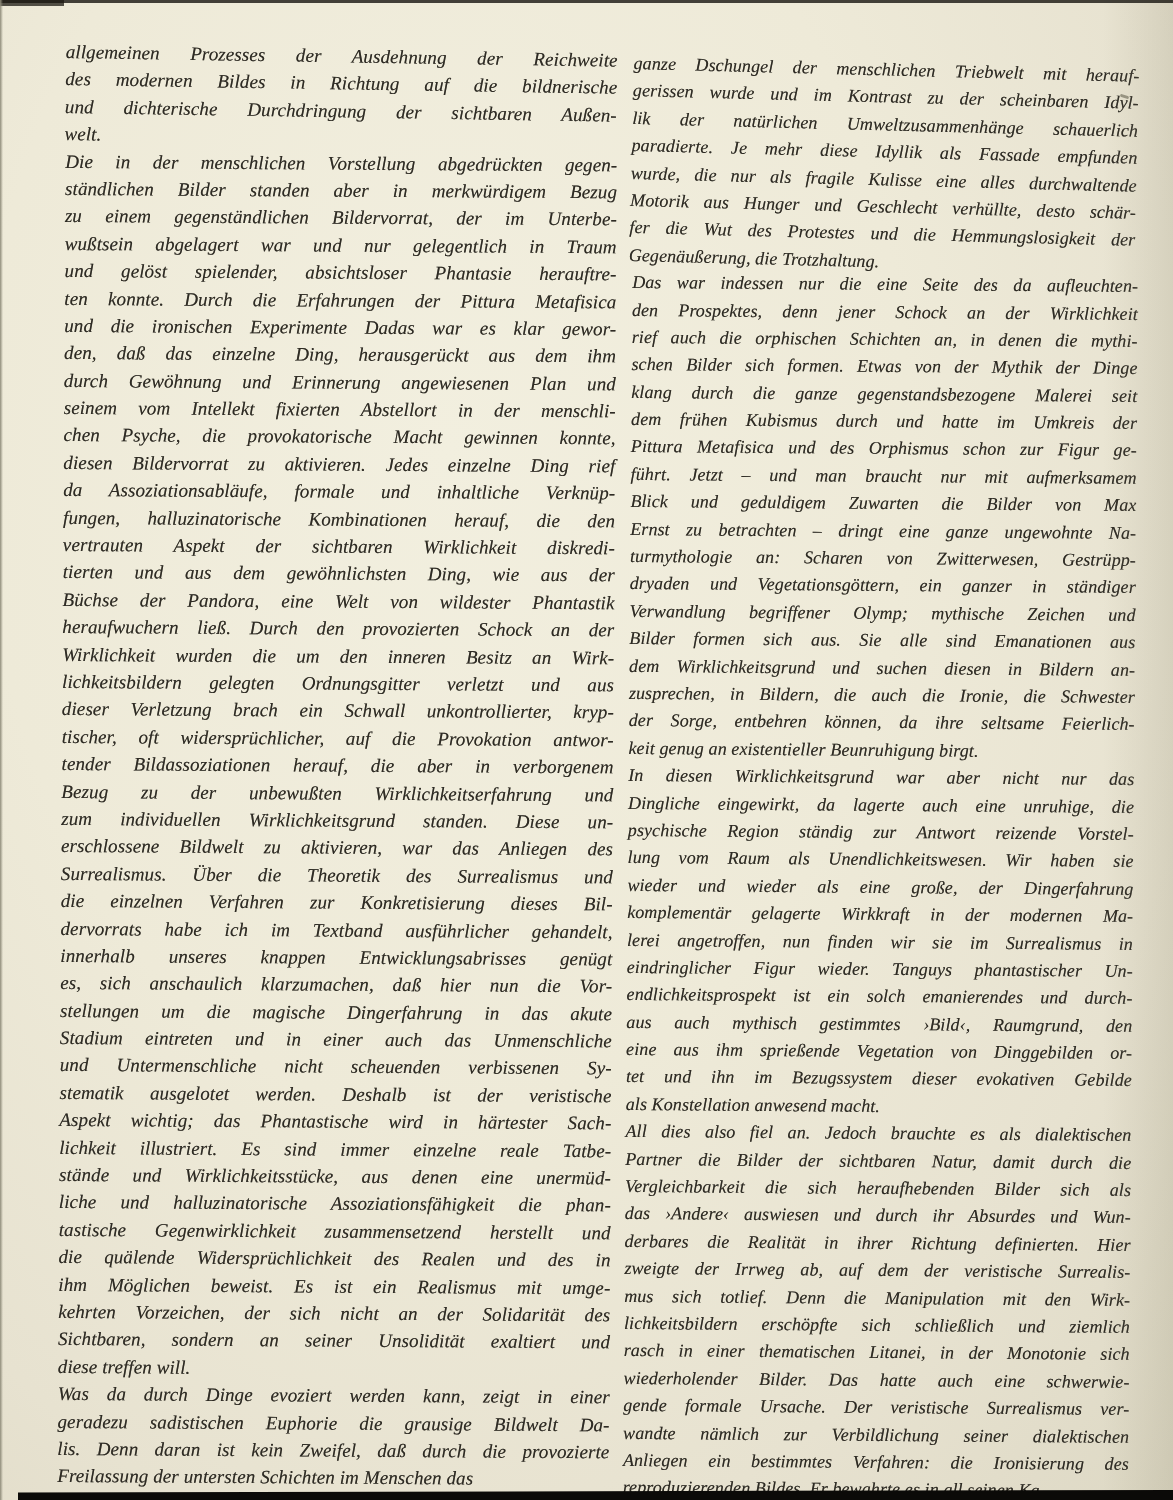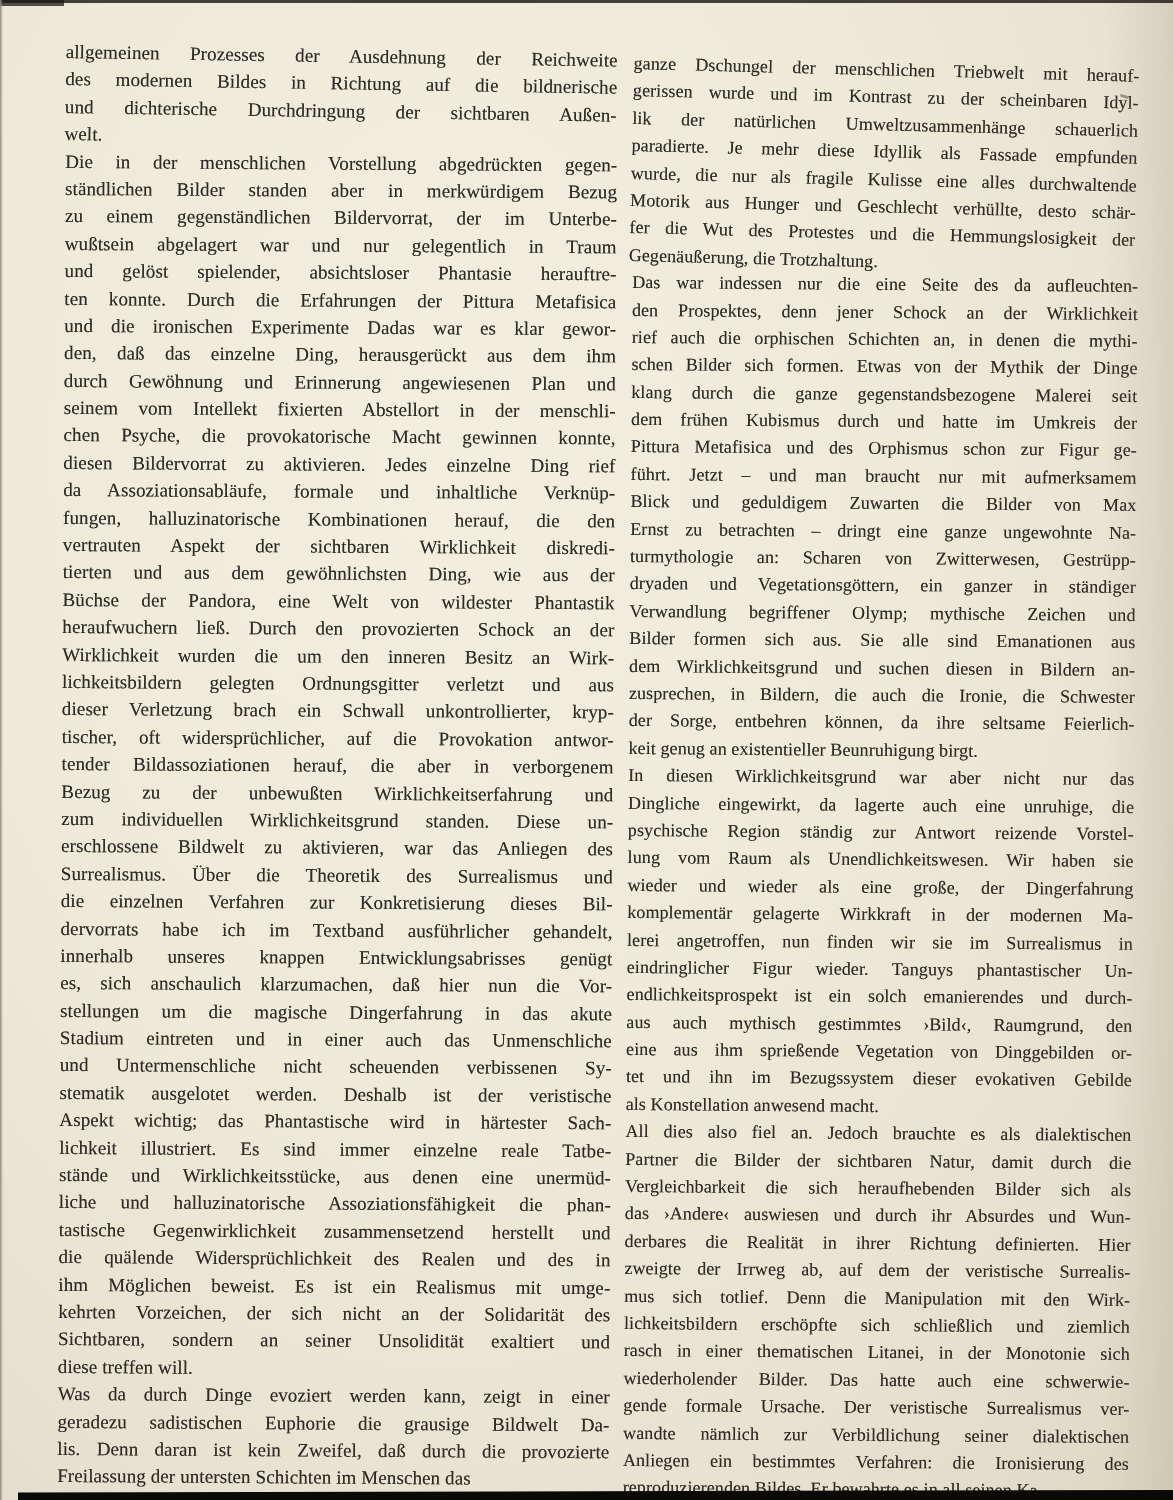--- a/index.html
+++ b/index.html
@@ -5,20 +5,21 @@
   html,body{margin:0;padding:0;}
   body{
     width:1173px;height:1500px;overflow:hidden;position:relative;
     font-family:"Liberation Serif","DejaVu Serif",serif;
     background:#ece8d6;
   }
   .page{
     position:absolute;inset:0;
     background:radial-gradient(ellipse at 38% 30%, #f2efdf 0%, #eeead8 45%, #e7e2d0 75%, #ddd8c4 100%);
     color:#2e2b24;
+    font-style:italic;
   }
   .shade-right{
     position:absolute;top:0;bottom:0;right:0;width:70px;
     background:linear-gradient(to right, rgba(170,165,140,0) 0%, rgba(150,145,120,0.22) 100%);
     pointer-events:none;
   }
   .edge-top{position:absolute;top:0;left:0;right:0;height:3px;background:#17140f;opacity:.8;}
   .edge-left{position:absolute;top:0;bottom:0;left:0;width:3px;
     background:linear-gradient(to right,#8f8c7a,rgba(143,140,122,0));}
   .edge-bottom{position:absolute;bottom:0;left:18px;right:0;height:10px;background:#0b0a08;

